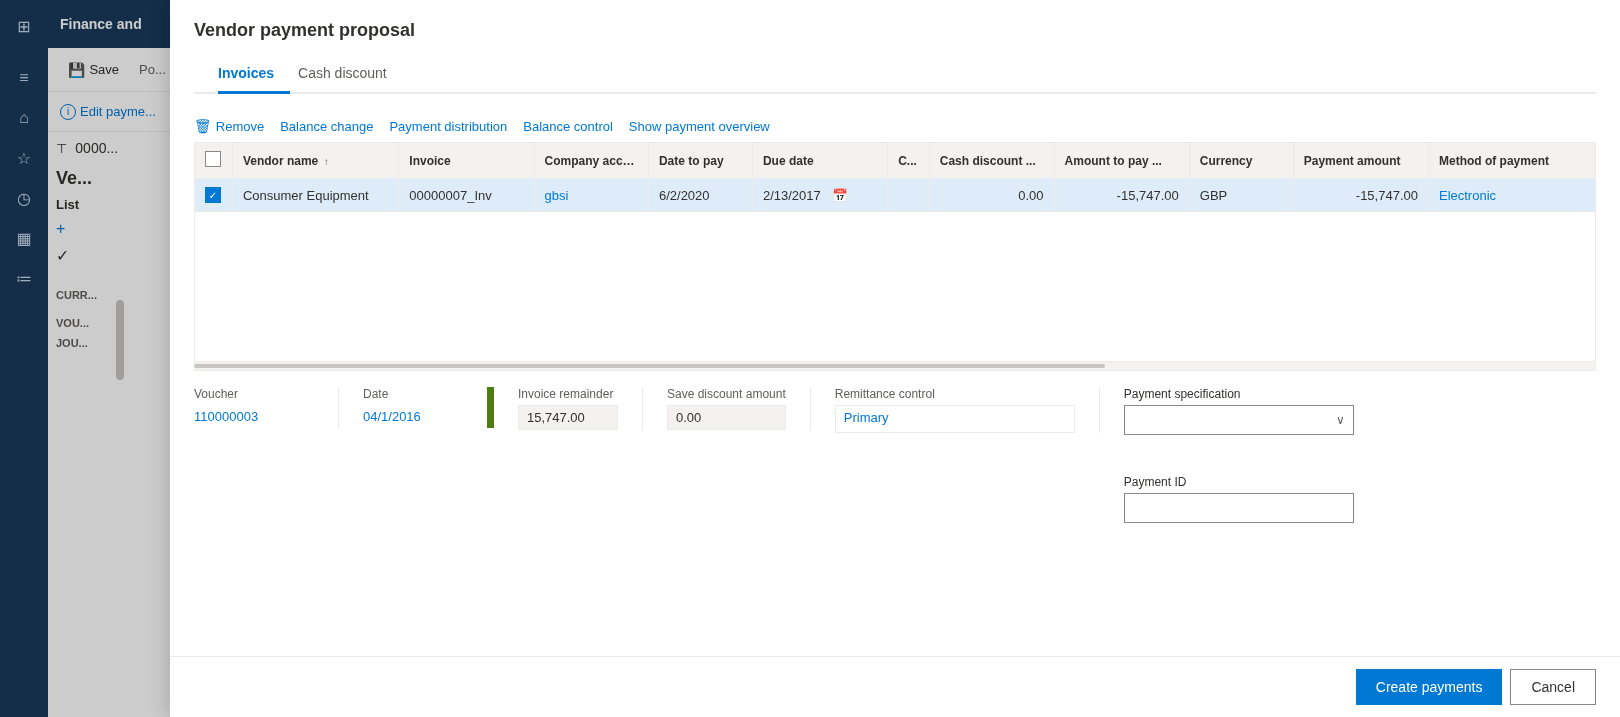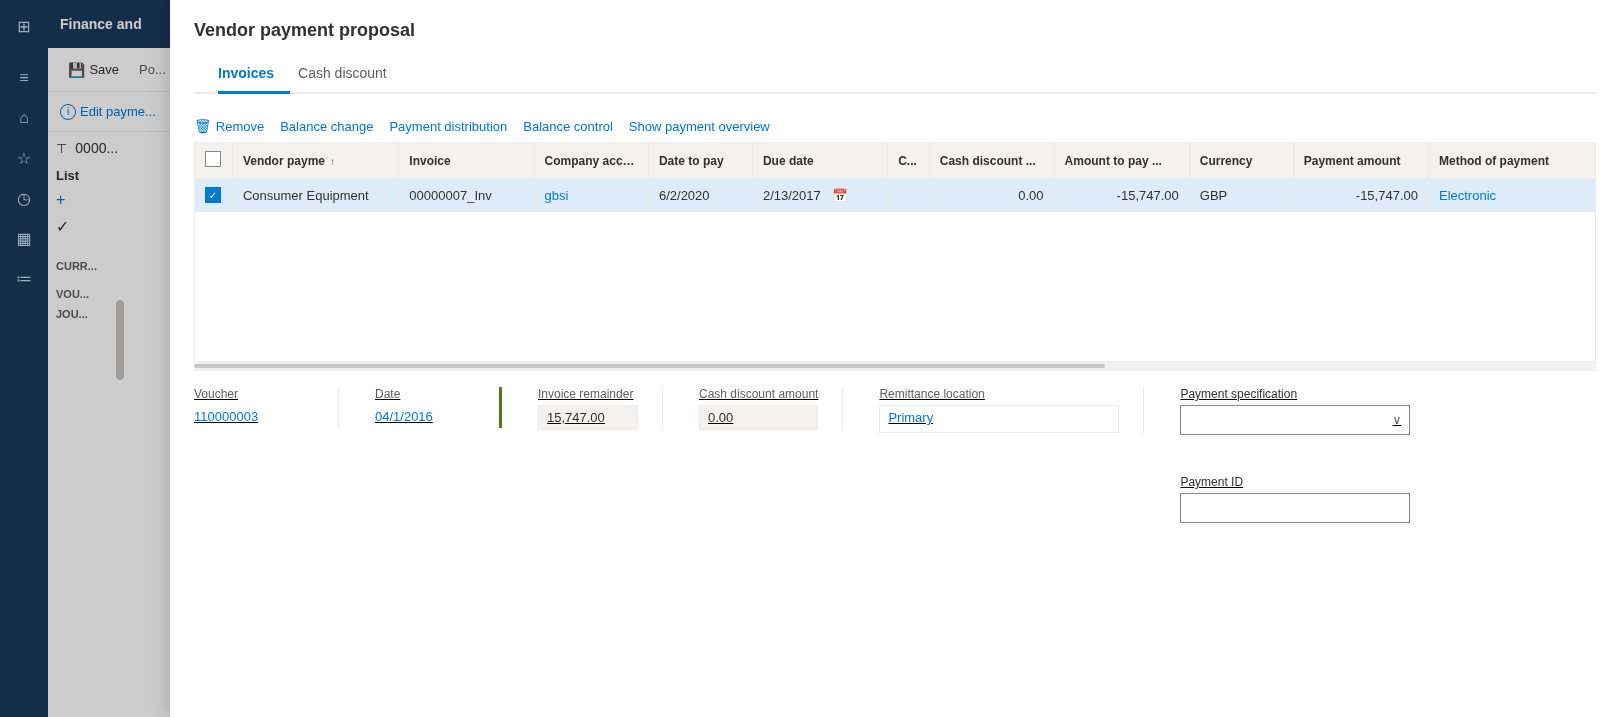--- a/index.html
+++ b/index.html
@@ -121,20 +121,21 @@
         <span>Edit payme...</span>
       </div>
     </div>
 
     <div style="flex:1; display:flex; overflow:hidden;">
       <div class="partial-left">
         <div style="padding:8px; display:flex; align-items:center; gap:8px;">
           <span style="color:#323130; cursor:pointer;">⊤</span>
           <span style="font-size:14px; color:#323130;">0000...</span>
         </div>
+        <div style="padding:4px 8px; font-size:18px; font-weight:700; color:#323130;">Ve...</div>
         <div style="padding:4px 8px; font-size:13px; color:#323130; font-weight:600;">List</div>
         <div style="padding:4px 8px; display:flex; align-items:center; gap:4px;">
           <span style="font-size:16px; color:#0078d4; cursor:pointer;">+</span>
         </div>
         <div style="padding:4px 8px; display:flex; align-items:center; gap:4px;">
           <span style="font-size:16px; color:#323130;">✓</span>
         </div>
         <div style="margin-top:16px; padding:4px 8px; font-size:11px; color:#605e5c; font-weight:600;">CURR...</div>
         <div style="margin-top:8px; padding:4px 8px; font-size:11px; color:#605e5c; font-weight:600;">VOU...</div>
         <div style="margin-top:0; padding:4px 8px; font-size:11px; color:#605e5c; font-weight:600;">JOU...</div>
@@ -178,21 +179,21 @@
         </div>
 
         <div class="table-container" style="flex:1; max-height:220px;">
           <table>
             <thead>
               <tr>
                 <th class="col-check">
                   <span class="checkbox"></span>
                 </th>
                 <th class="col-vendor">
-                  <span>Vendor payme</span>
+                  <span>Vendor name</span>
                   <span class="sort-arrow">↑</span>
                 </th>
                 <th class="col-invoice">
                   <span>Invoice</span>
                 </th>
                 <th class="col-company">
                   <span>Company acco...</span>
                 </th>
                 <th class="col-datepm">
                   <span>Date to pay</span>
@@ -242,44 +243,44 @@
               </tr>
             </tbody>
           </table>
         </div>
 
         <div class="table-scroll-area">
           <div class="table-scrollbar"></div>
         </div>
 
         <div class="details-panel">
-          <div style="display:flex; gap:12px; align-items:flex-start;text-decoration:underline;">
+          <div style="display:flex; gap:0; align-items:flex-start;">
 
             <div style="padding-right:24px; margin-right:24px; border-right:1px solid #edebe9;">
               <div style="font-size:12px; color:#605e5c; margin-bottom:4px;">Voucher</div>
               <div style="font-size:13px; color:#0078d4; cursor:pointer; min-width:120px; padding:4px 0;">110000003</div>
             </div>
 
-            <div style="padding-right:24px; margin-right:24px; border-right:3px solid #4d7c0f;">
+            <div style="padding-right:24px; margin-right:24px; border-right:7px solid #4d7c0f;">
               <div style="font-size:12px; color:#605e5c; margin-bottom:4px;">Date</div>
               <div style="font-size:13px; color:#0078d4; cursor:pointer; min-width:100px; padding:4px 0;">04/1/2016</div>
             </div>
 
             <div style="padding-right:24px; margin-right:24px; border-right:1px solid #edebe9;">
               <div style="font-size:12px; color:#605e5c; margin-bottom:4px;">Invoice remainder</div>
               <div style="font-size:13px; color:#323130; min-width:100px; padding:4px 8px; border:1px solid #edebe9; background:#f3f2f1;">15,747.00</div>
             </div>
 
             <div style="padding-right:24px; margin-right:24px; border-right:1px solid #edebe9;">
-              <div style="font-size:12px; color:#605e5c; margin-bottom:4px;">Cash discount amount</div>
+              <div style="font-size:12px; color:#605e5c; margin-bottom:4px;">Save discount amount</div>
               <div style="font-size:13px; color:#323130; min-width:100px; padding:4px 8px; border:1px solid #edebe9; background:#f3f2f1;">0.00</div>
             </div>
 
             <div style="padding-right:24px; margin-right:24px; border-right:1px solid #edebe9;">
-              <div style="font-size:12px; color:#605e5c; margin-bottom:4px;">Remittance location</div>
+              <div style="font-size:12px; color:#605e5c; margin-bottom:4px;">Remittance control</div>
               <div style="min-width:240px; border:1px solid #edebe9; padding:4px 8px; min-height:28px; background:#fff;">
                 <span style="color:#0078d4; cursor:pointer;">Primary</span>
               </div>
             </div>
 
             <div>
               <div style="margin-bottom:12px;">
                 <div style="font-size:12px; color:#323130; margin-bottom:4px;">Payment specification</div>
                 <div class="dropdown-field" style="min-width:180px;">
                   <span></span>
@@ -288,17 +289,21 @@
               </div>
               <div>
                 <div style="font-size:12px; color:#323130; margin-bottom:4px;margin-top:40px;">Payment ID</div>
                 <input type="text" class="text-input" style="width: 230px; height: 30px; border: 1px solid rgb(138, 136, 134); padding: 4px 8px; font-size: 13px;">
               </div>
             </div>
           </div>
         </div>
       </div>
 
+      <div class="modal-footer">
+        <button class="btn-primary cursor-pointer">Create payments</button>
+        <button class="btn-secondary cursor-pointer">Cancel</button>
+      </div>
     </div>
   </div>
 
   <div style="position:absolute; top:12px; right:16px; font-size:16px; color:#605e5c; cursor:pointer; z-index:50;">?</div>
 </div>
 
 </body></html>

